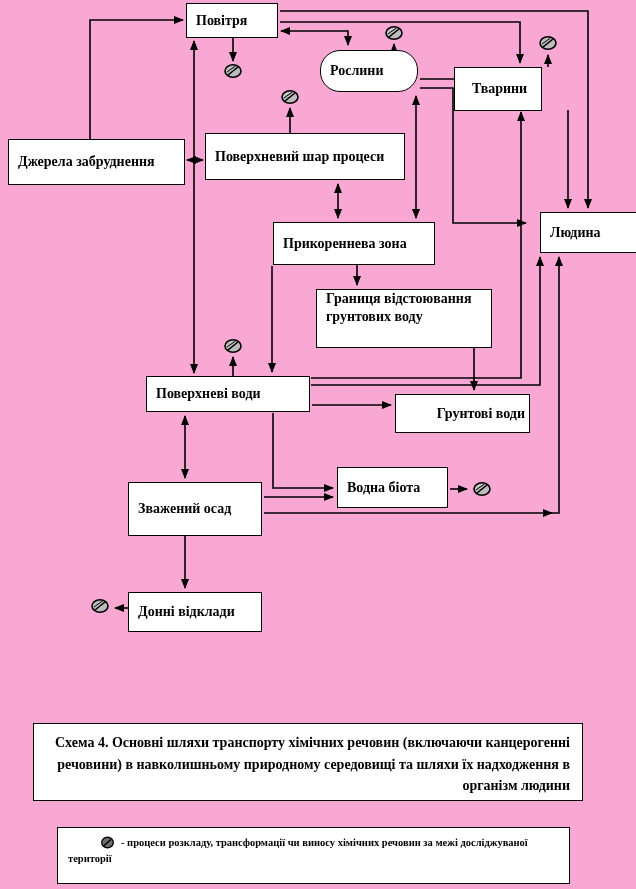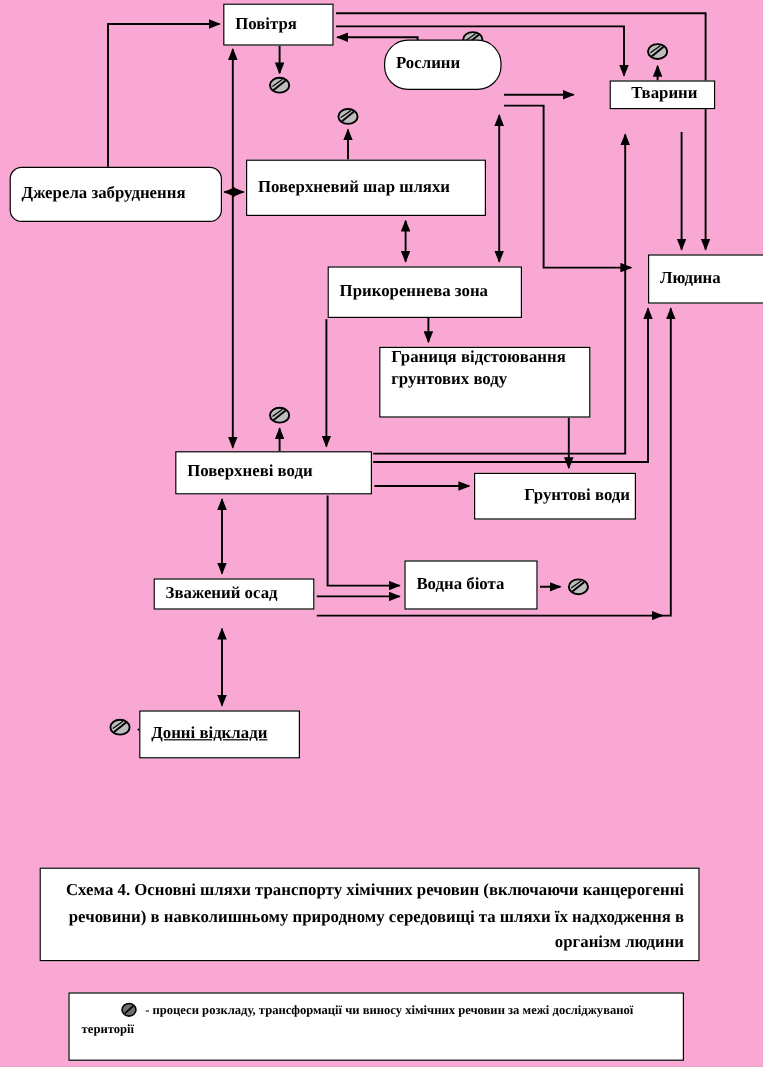--- a/index.html
+++ b/index.html
@@ -143,54 +143,54 @@
         <use href="#decayDef"></use>
       </g>
     <g transform="translate(100,606)">
         <use href="#decayDef"></use>
       </g>
   </svg>
 
   <div class="node" style="left:186px;top:3px;width:92px;height:35px;">
     <span>Повітря</span>
   </div>
-  <div class="node" style="left:320px;top:33px;width:98px;height:42px;border-radius:20px;">
+  <div class="node" style="left:320px;top:50px;width:98px;height:42px;border-radius:20px;">
     <span>Рослини</span>
   </div>
-  <div class="node" style="left:508px;top:67px;width:88px;height:24px;padding-left:17px;">
+  <div class="node" style="left:454px;top:67px;width:88px;height:44px;padding-left:17px;">
     <span>Тварини</span>
   </div>
-  <div class="node" style="left:8px;top:139px;width:177px;height:46px;border-radius:10px;">
+  <div class="node" style="left:8px;top:139px;width:177px;height:46px;">
     <span>Джерела забруднення</span>
   </div>
   <div class="node" style="left:205px;top:133px;width:200px;height:47px;">
-    <span>Поверхневий шар шляхи</span>
+    <span>Поверхневий шар процеси</span>
   </div>
   <div class="node" style="left:273px;top:222px;width:162px;height:43px;">
     <span>Прикореннева зона</span>
   </div>
   <div class="node" style="left:540px;top:212px;width:120px;height:41px;">
     <span>Людина</span>
   </div>
   <div class="node twoline" style="left:316px;top:289px;width:176px;height:59px;">
     <span>Границя відстоювання грунтових воду</span>
   </div>
   <div class="node" style="left:146px;top:376px;width:164px;height:36px;">
     <span>Поверхневі води</span>
   </div>
   <div class="node" style="left:395px;top:394px;width:135px;height:39px;justify-content:flex-end;">
     <span>Грунтові води</span>
   </div>
-  <div class="node" style="left:128px;top:482px;width:134px;height:26px;">
+  <div class="node" style="left:128px;top:482px;width:134px;height:54px;">
     <span>Зважений осад</span>
   </div>
   <div class="node" style="left:337px;top:467px;width:111px;height:41px;">
     <span>Водна біота</span>
   </div>
-  <div class="node" style="left:116px;top:592px;width:134px;height:40px;text-decoration:underline;">
+  <div class="node" style="left:128px;top:592px;width:134px;height:40px;">
     <span>Донні відклади</span>
   </div>
 
   <div class="panel" id="caption-box">
     <div>Схема 4. Основні шляхи транспорту хімічних  речовин (включаючи канцерогенні речовини) в навколишньому природному середовищі та шляхи їх надходження в організм людини</div>
   </div>
 
   <div class="panel" id="legend-box">
     <div id="legend-text">
       <svg class="legend-icon" width="15" height="13" viewBox="-8 -6.5 16 13">

